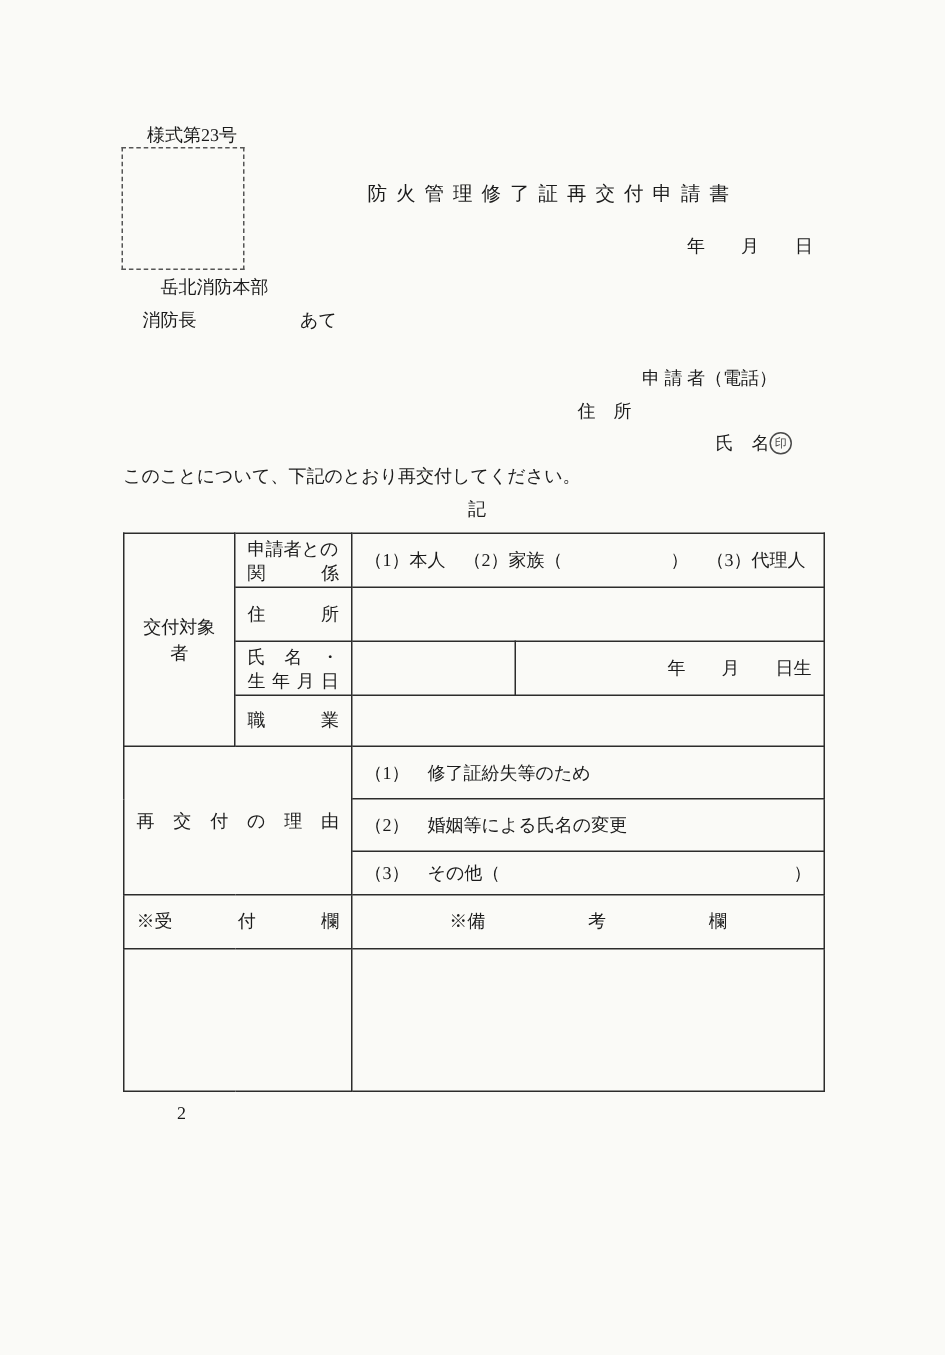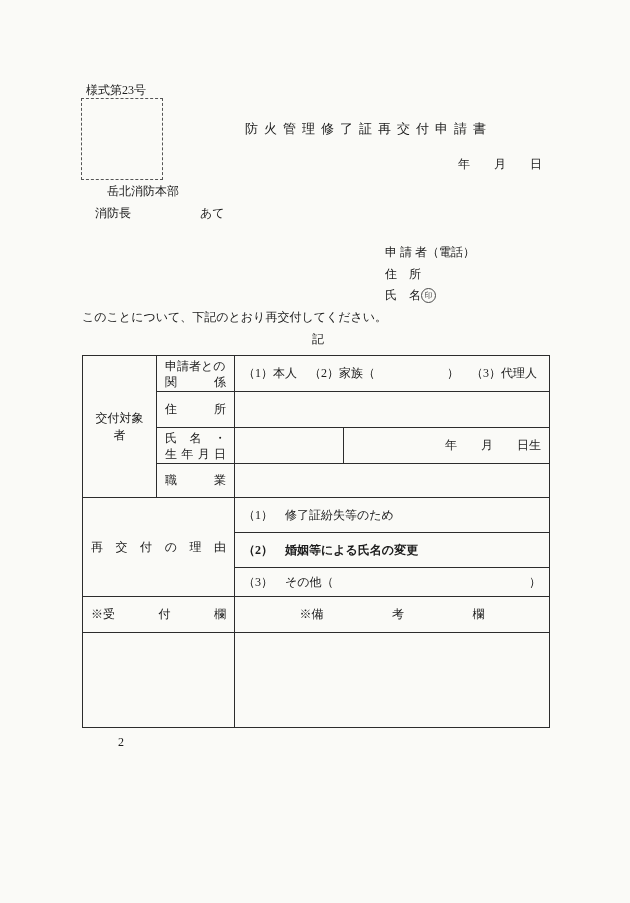--- a/index.html
+++ b/index.html
@@ -6,34 +6,34 @@
   body{
     width:630px;height:903px;
     background:#fafaf7;
     font-family:"Liberation Serif","DejaVu Serif",serif;
     color:#1b1b1b;
     font-size:12px;
     position:relative;
     overflow:hidden;
   }
   .abs{position:absolute;white-space:nowrap;}
-  .form-number{left:86px;top:82px;font-family:Liberation Serif, serif;}
+  .form-number{left:98px;top:82px;font-family:Liberation Serif, serif;}
   .photo-box{
     left:81px;top:98px;width:80px;height:80px;
     border:1px dashed #555;background:transparent;
   }
   .title{
     left:245px;top:120px;
     font-size:13px;letter-spacing:6px;
   }
   .date-line{left:458px;top:156px;}
   .department{left:107px;top:183px;}
   .chief{left:95px;top:205px;}
   .attention{left:200px;top:205px;}
-  .app-line{left:385px;display:flex;justify-content:flex-start;align-items:center;}
+  .app-line{left:385px;display:flex;justify-content:flex-end;align-items:center;}
   .app-line1{top:244px;width:133px;}
   .app-line2{top:266px;}
   .app-line3{top:287px;width:143px;}
   .seal{
     display:inline-flex;align-items:center;justify-content:center;
     width:13px;height:13px;border:1px solid #4a4a4a;border-radius:50%;
     font-size:8px;line-height:1;color:#4a4a4a;
   }
   .request{left:82px;top:309px;}
   .ki{left:312px;top:331px;}
@@ -43,21 +43,21 @@
     width:467px;border-collapse:collapse;table-layout:fixed;
   }
   .form-table td{
     border:1px solid #2c2c2c;
     padding:0 8px;
     vertical-align:middle;
     font-size:12px;
     overflow:hidden;
   }
   tr.r1{height:36px;} tr.r2{height:36px;} tr.r3{height:36px;}
-  tr.r4{height:34px;} tr.r5{height:35px;} tr.r6{height:35px;font-weight:bold;}
+  tr.r4{height:34px;} tr.r5{height:35px;} tr.r6{height:35px;}
   tr.r7{height:29px;padding-left:24px;} tr.r8{height:36px;} tr.r9{height:95px;}
   .just{text-align:justify;text-align-last:justify;}
   .c-group{text-align:center;}
   .c-label .line{line-height:16px;}
   .c-birth{text-align:right;padding-right:5px;}
   .flex-between{display:flex;justify-content:space-between;align-items:center;}
   .c-reception{padding:0 6px;}
   .c-remarks .remarks-inner{
     display:flex;justify-content:space-between;
     width:185px;margin:0 auto;

